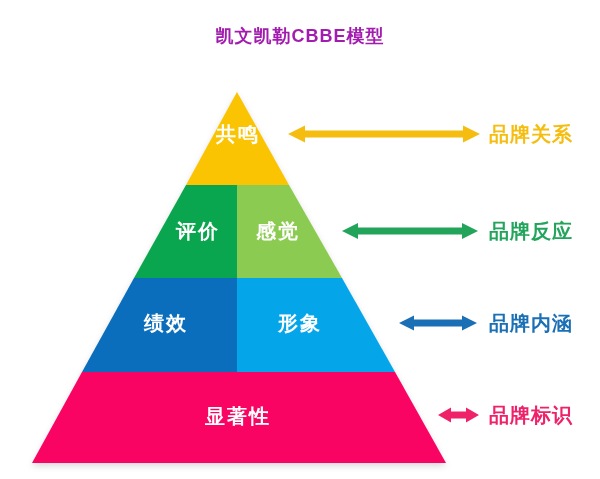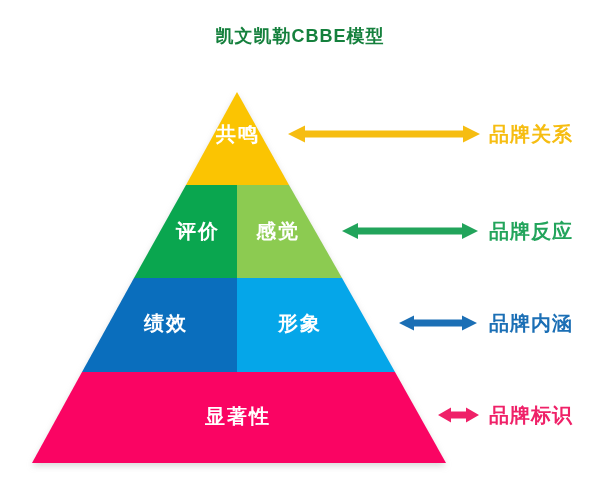--- a/index.html
+++ b/index.html
@@ -6,21 +6,21 @@
   .stage{
     position:relative;
     width:600px;height:479px;
     background:#ffffff;
     overflow:hidden;
     font-family:"Liberation Sans","DejaVu Sans",sans-serif;
   }
   .title{
     position:absolute;top:24px;left:0;width:600px;
     text-align:center;
-    font-size:18px;font-weight:bold;color:#15803d;
+    font-size:18px;font-weight:bold;color:#a21caf;
     letter-spacing:1px;
   }
   svg{position:absolute;top:0;left:0;}
   .pyramid{filter:drop-shadow(0px 3px 3px rgba(120,120,120,0.28));}
   .cell-label{
     font-family:"Liberation Sans","DejaVu Sans",sans-serif;
     font-size:20px;font-weight:bold;fill:#ffffff;letter-spacing:2px;
   }
   .anno-label{
     font-family:"Liberation Sans","DejaVu Sans",sans-serif;

